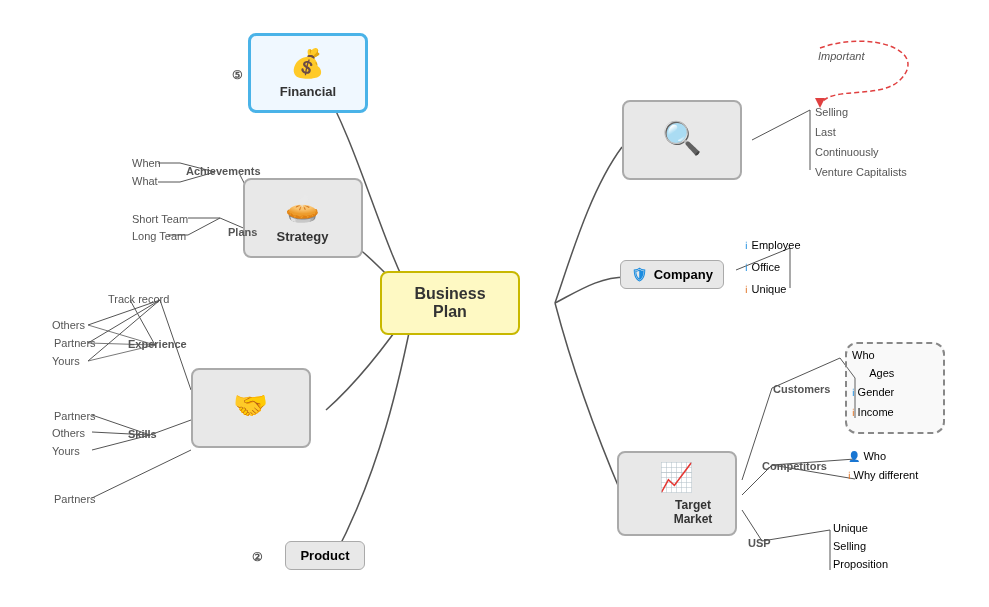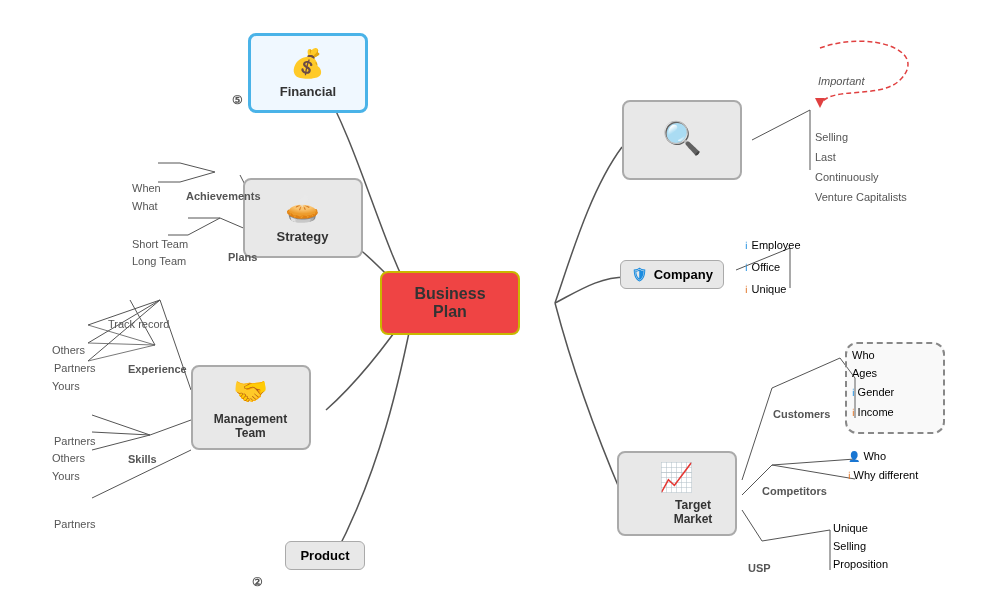--- a/index.html
+++ b/index.html
@@ -12,21 +12,21 @@
       position: relative;
     }
     .node {
       position: absolute;
       display: flex;
       flex-direction: column;
       align-items: center;
       justify-content: center;
     }
     .center-node {
-      background: #ef4444;
+      background: #fef9c3;
       border: 2px solid #c8b800;
       border-radius: 8px;
       padding: 12px 20px;
       font-size: 16px;
       font-weight: bold;
       color: #333;
       width: 140px;
       text-align: center;
     }
     .icon-node {
@@ -56,21 +56,20 @@
       position: absolute;
       border: 2px dashed #888;
       border-radius: 12px;
       background: rgba(200,200,200,0.1);
     }
     .label-text {
       position: absolute;
       font-size: 11px;
       color: #555;
       white-space: nowrap;
-      margin-top: 25px;
     }
     .label-text.bold {
       font-weight: bold;
     }
     .dot-blue { color: #1a8ce0; font-size: 10px; }
     .dot-orange { color: #e07020; font-size: 10px; }
     .dot-person { color: #555; font-size: 10px; }
     svg#lines {
       position: absolute;
       top: 0; left: 0;
@@ -171,21 +170,20 @@
 <span class="label-text" style="left: 132px; top: 157px;">When</span>
 <span class="label-text" style="left: 132px; top: 175px;">What</span>
 <span class="label-text" style="left: 132px; top: 213px;">Short Team</span>
 <span class="label-text" style="left: 132px; top: 230px;">Long Team</span>
 <span class="label-text bold" style="left: 186px; top: 165px;">Achievements</span>
 <span class="label-text bold" style="left: 228px; top: 226px;">Plans</span>
 
 <div class="node" style="left: 178px; top: 365px; width: 145px; height: 85px;">
   <div class="icon-node">
     <span class="icon-img">🤝</span>
-    <span style="font-size:12px; font-weight:bold;">Management Team</span>
   </div>
 </div>
 
 <span class="label-text" style="left: 108px; top: 293px;">Track record</span>
 <span class="label-text bold" style="left: 128px; top: 338px;">Experience</span>
 <span class="label-text" style="left: 52px; top: 319px;">Others</span>
 <span class="label-text" style="left: 54px; top: 337px;">Partners</span>
 <span class="label-text" style="left: 52px; top: 355px;">Yours</span>
 <span class="label-text bold" style="left: 128px; top: 428px;">Skills</span>
 <span class="label-text" style="left: 54px; top: 410px;">Partners</span>
@@ -239,21 +237,21 @@
     <span class="icon-img">📈</span>
     <span style="font-size:12px; font-weight:bold;margin-left:32px;">Target Market</span>
   </div>
 </div>
 
 <div class="group-box" style="left: 845px; top: 342px; width: 100px; height: 92px;"></div>
 
 <span class="label-text bold" style="left: 773px; top: 383px;">Customers</span>
 <div style="position:absolute; left: 852px; top: 349px; display:flex; flex-direction:column; gap:6px;">
   <div style="font-size:11px;">Who</div>
-  <div style="font-size:11px;">Ages</div>
+  <div style="font-size:11px;text-align:right;">Ages</div>
   <div style="display:flex; align-items:center; gap:3px; font-size:11px;">
     <span class="dot-blue">ℹ</span>
     <span>Gender</span>
   </div>
   <div style="display:flex; align-items:center; gap:3px; font-size:11px;">
     <span class="dot-orange">ℹ</span>
     <span>Income</span>
   </div>
 </div>
 

